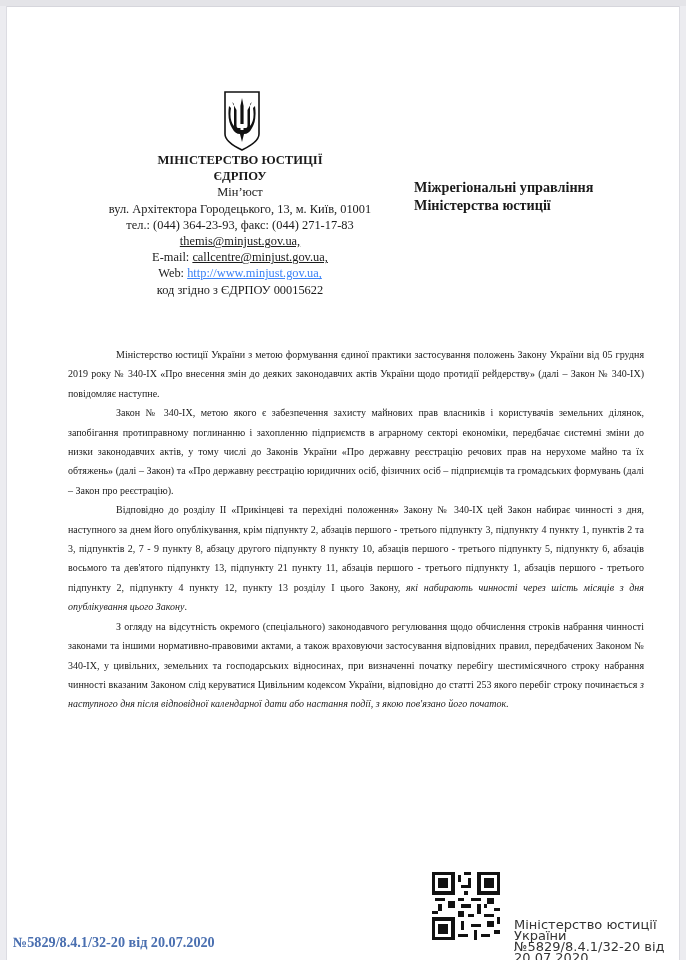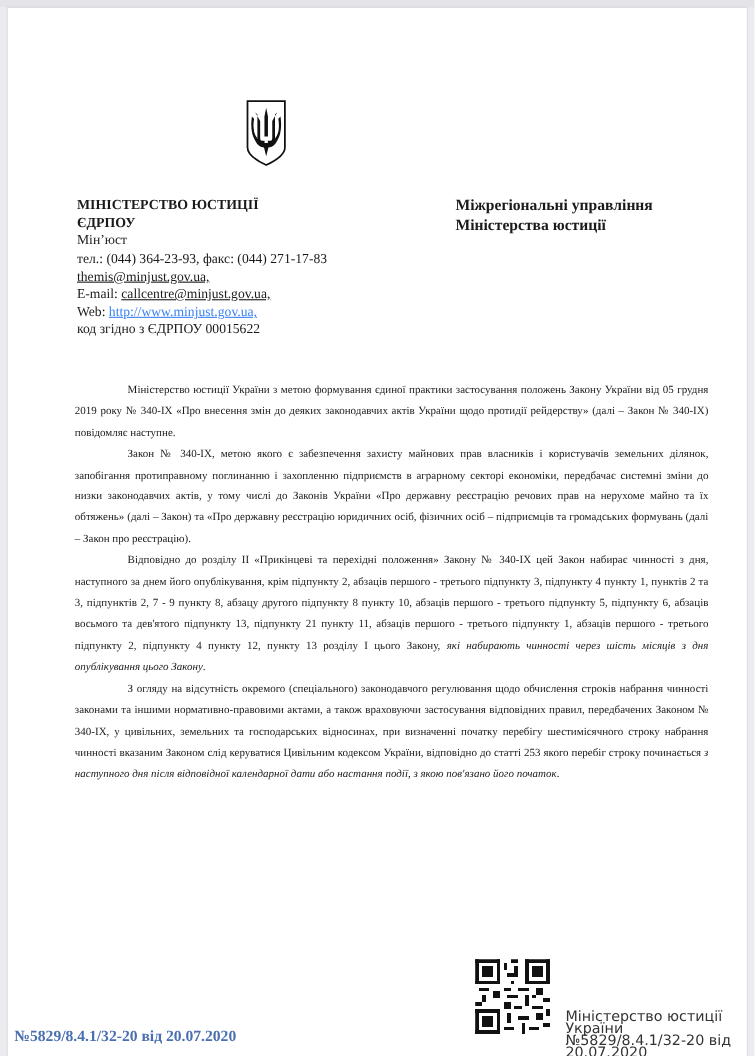--- a/index.html
+++ b/index.html
@@ -19,22 +19,22 @@
     background: #ececf0; border-right: 1px solid #dcdce2;
   }
   .frame-right {
     position: absolute; right: 0; top: 6px; width: 6px; height: 954px;
     background: #ececf0; border-left: 1px solid #dcdce2;
   }
   .emblem {
     position: absolute; left: 222px; top: 90px; width: 40px; height: 62px;
   }
   .sender {
-    position: absolute; left: 70px; top: 178px; width: 340px;
-    text-align: left; font-size: 12.4px; line-height: 16.2px;
+    position: absolute; left: 70px; top: 152px; width: 340px;
+    text-align: center; font-size: 12.4px; line-height: 16.2px;
   }
   .sender .bold { font-weight: bold; font-size: 12.6px; }
   .sender a { color: #1a1a1a; text-decoration: underline; }
   .sender a.web { color: #3b82f6; }
   .recipient {
     position: absolute; left: 414px; top: 178px; width: 260px;
     font-weight: bold; font-size: 14.2px; line-height: 18px;
   }
   .body {
     position: absolute; left: 68px; top: 345px; width: 576px;
@@ -67,20 +67,21 @@
   <path d="M20 8 L21.6 16 V34 H18.4 V16 Z" fill="#111"></path>
   <path d="M10 12 L12 14 V36 Q12 42 18 42 H18.5 V38 H16 Q14.5 38 14.5 35 V20 Z" fill="#111"></path>
   <path d="M30 12 L28 14 V36 Q28 42 22 42 H21.5 V38 H24 Q25.5 38 25.5 35 V20 Z" fill="#111"></path>
   <path d="M7 16 Q5 30 10 38 Q13 44 18 44 L20 52 L22 44 Q27 44 30 38 Q35 30 33 16 L31 18 Q33 30 28 36 Q25 40 22 40 H18 Q15 40 12 36 Q7 30 9 18 Z" fill="#111"></path>
 </svg>
 
 <div class="sender">
   <div class="bold">МІНІСТЕРСТВО ЮСТИЦІЇ</div>
   <div class="bold">ЄДРПОУ</div>
   <div>Мін’юст</div>
+  <div>вул. Архітектора Городецького, 13, м. Київ, 01001</div>
   <div>тел.: (044) 364-23-93, факс: (044) 271-17-83</div>
   <div><a>themis@minjust.gov.ua,</a></div>
   <div><span>E-mail: </span><a>callcentre@minjust.gov.ua,</a></div>
   <div><span>Web: </span><a class="web">http://www.minjust.gov.ua,</a></div>
   <div>код згідно з ЄДРПОУ 00015622</div>
 </div>
 
 <div class="recipient">
   <div>Міжрегіональні управління</div>
   <div>Міністерства юстиції</div>

